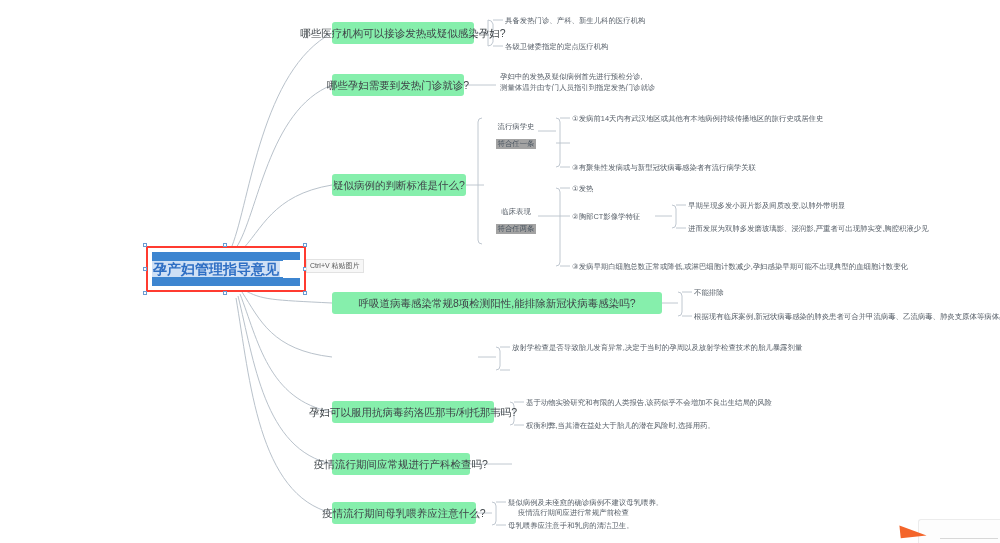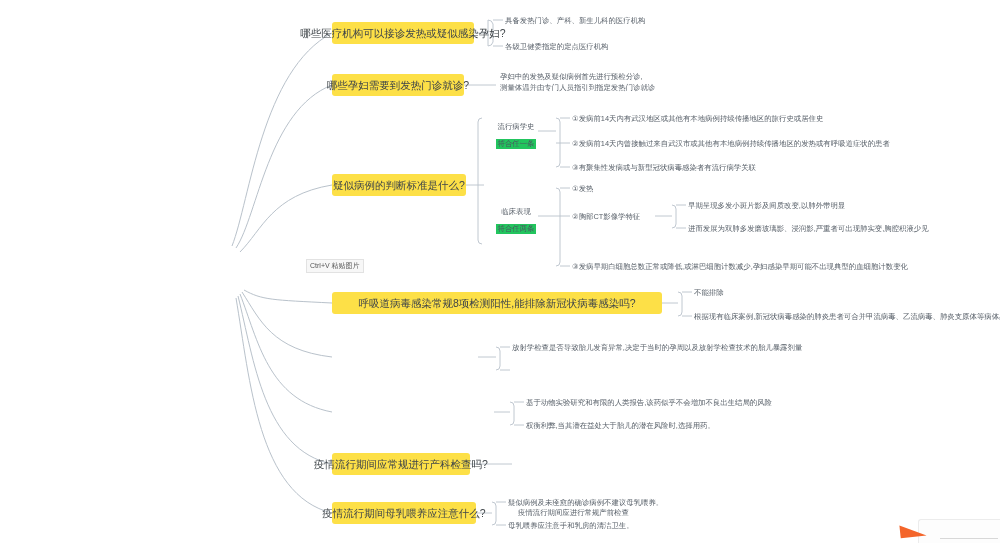--- a/index.html
+++ b/index.html
@@ -27,37 +27,37 @@
   .hnd{position:absolute;width:4px;height:4px;background:#ffffff;border:1px solid #6b9bd2;box-sizing:border-box;}
 
   .tooltip{
     position:absolute;left:306px;top:259px;
     font-size:7px;color:#555;background:#f7f7f7;
     border:1px solid #e2e2e2;padding:1px 3px;white-space:nowrap;
   }
 
   
   .topic{
-    position:absolute;background:#fde047;border-radius:3px;
+    position:absolute;background:#86efac;border-radius:3px;
     color:#3f4549;font-size:10.5px;line-height:1;
     display:flex;align-items:center;justify-content:center;
     padding:0 9px;box-sizing:border-box;white-space:nowrap;
   }
 
   
   .leaf{
     position:absolute;color:#59616a;font-size:7.4px;
     line-height:1.45;white-space:nowrap;
   }
   .leaf.wrap{white-space:normal;}
 
   
   .grouplbl{position:absolute;text-align:center;}
   .grouplbl .g1{display:block;font-size:7.4px;color:#59616a;line-height:1.3;}
-  .grouplbl .g2{display:inline-block;font-size:7.4px;color:#4a5560;background:#22c55e;padding:0 2px;line-height:1.35;}
+  .grouplbl .g2{display:inline-block;font-size:7.4px;color:#4a5560;background:#a3a3a3;padding:0 2px;line-height:1.35;}
 
   .corner-arrow{position:absolute;right:-2px;bottom:2px;width:0;height:0;
     border-left:26px solid #f4652a;border-top:13px solid transparent;border-bottom:0 solid transparent;
     transform:rotate(-6deg);}
   .bottom-panel{position:absolute;left:918px;top:519px;width:84px;height:24px;background:#fdfdfd;
     border-top:1px solid #ececec;border-left:1px solid #ececec;border-radius:3px 0 0 0;}
   .bottom-rule{position:absolute;left:940px;top:538px;width:58px;height:1px;background:#d8d8d8;}
 </style>
 </head>
 <body>
@@ -127,57 +127,72 @@
 
       <path d="M470 464 H 512"></path>
 
       <path d="M476 513 H 492"></path>
       <path d="M492 502 Q 496 502 496 506 V 521 Q 496 525 492 525"></path>
       <path d="M496 502 H 506"></path>
         <path d="M496 525 H 506"></path>
     </g>
   </svg>
 
+  <div class="root-wrap">
+    <div class="root-sel"></div>
+    <div class="root-bar top"></div>
+    <div class="root-bar bot"></div>
+    <div class="root-text">孕产妇管理指导意见</div>
+    <div class="root-caret"></div>
+    <div class="hnd" style="left:-3px;top:-3px;"></div>
+    <div class="hnd" style="left:77px;top:-3px;"></div>
+    <div class="hnd" style="left:157px;top:-3px;"></div>
+    <div class="hnd" style="left:-3px;top:21px;"></div>
+    <div class="hnd" style="left:157px;top:21px;"></div>
+    <div class="hnd" style="left:-3px;top:45px;"></div>
+    <div class="hnd" style="left:77px;top:45px;"></div>
+    <div class="hnd" style="left:157px;top:45px;"></div>
+  </div>
 
   <div class="tooltip">Ctrl+V 粘贴图片</div>
 
   <div class="topic" style="left:332px;top:22px;width:142px;height:22px;">哪些医疗机构可以接诊发热或疑似感染孕妇?</div>
   <div class="leaf" style="left:505px;top:16px;">具备发热门诊、产科、新生儿科的医疗机构</div>
   <div class="leaf" style="left:505px;top:42px;">各级卫健委指定的定点医疗机构</div>
 
   <div class="topic" style="left:332px;top:74px;width:132px;height:22px;">哪些孕妇需要到发热门诊就诊?</div>
   <div class="leaf wrap" style="left:500px;top:72px;width:240px;white-space:pre-line;">孕妇中的发热及疑似病例首先进行预检分诊,
 测量体温并由专门人员指引到指定发热门诊就诊</div>
 
   <div class="topic" style="left:332px;top:174px;width:134px;height:22px;">疑似病例的判断标准是什么?</div>
 
   <div class="grouplbl" style="left:492px;top:122px;width:48px;">
     <span class="g1">流行病学史</span>
     <span class="g2">符合任一条</span>
   </div>
   <div class="leaf" style="left:572px;top:114px;">①发病前14天内有武汉地区或其他有本地病例持续传播地区的旅行史或居住史</div>
-  <div class="leaf" style="left:572px;top:139px;">②发病前14天内曾接触过来自武汉市或其他有本地病例持续传播地区的发热或有呼吸道症状的患者</div>
   <div class="leaf" style="left:572px;top:163px;">③有聚集性发病或与新型冠状病毒感染者有流行病学关联</div>
 
   <div class="grouplbl" style="left:492px;top:207px;width:48px;">
     <span class="g1">临床表现</span>
     <span class="g2">符合任两条</span>
   </div>
   <div class="leaf" style="left:572px;top:184px;">①发热</div>
   <div class="leaf" style="left:572px;top:212px;">②胸部CT影像学特征</div>
   <div class="leaf" style="left:688px;top:201px;">早期呈现多发小斑片影及间质改变,以肺外带明显</div>
   <div class="leaf" style="left:572px;top:262px;">③发病早期白细胞总数正常或降低,或淋巴细胞计数减少,孕妇感染早期可能不出现典型的血细胞计数变化</div>
   <div class="leaf" style="left:688px;top:224px;">进而发展为双肺多发磨玻璃影、浸润影,严重者可出现肺实变,胸腔积液少见</div>
 
   <div class="topic" style="left:332px;top:292px;width:330px;height:22px;">呼吸道病毒感染常规8项检测阳性,能排除新冠状病毒感染吗?</div>
   <div class="leaf" style="left:694px;top:288px;">不能排除</div>
   <div class="leaf" style="left:694px;top:312px;">根据现有临床案例,新冠状病毒感染的肺炎患者可合并甲流病毒、乙流病毒、肺炎支原体等病体感染。</div>
 
   <div class="leaf" style="left:512px;top:343px;">放射学检查是否导致胎儿发育异常,决定于当时的孕周以及放射学检查技术的胎儿暴露剂量</div>
 
+  <div class="topic" style="left:332px;top:401px;width:162px;height:22px;">孕妇可以服用抗病毒药洛匹那韦/利托那韦吗?</div>
   <div class="leaf" style="left:526px;top:398px;">基于动物实验研究和有限的人类报告,该药似乎不会增加不良出生结局的风险</div>
   <div class="leaf" style="left:526px;top:421px;">权衡利弊,当其潜在益处大于胎儿的潜在风险时,选择用药。</div>
 
   <div class="topic" style="left:332px;top:453px;width:138px;height:22px;">疫情流行期间应常规进行产科检查吗?</div>
   <div class="leaf" style="left:518px;top:460px;margin-top:48px;">疫情流行期间应进行常规产前检查</div>
 
   <div class="topic" style="left:332px;top:502px;width:144px;height:22px;">疫情流行期间母乳喂养应注意什么?</div>
   <div class="leaf" style="left:508px;top:498px;">疑似病例及未痊愈的确诊病例不建议母乳喂养。</div>
   <div class="leaf" style="left:508px;top:521px;">母乳喂养应注意手和乳房的清洁卫生。</div>
 

